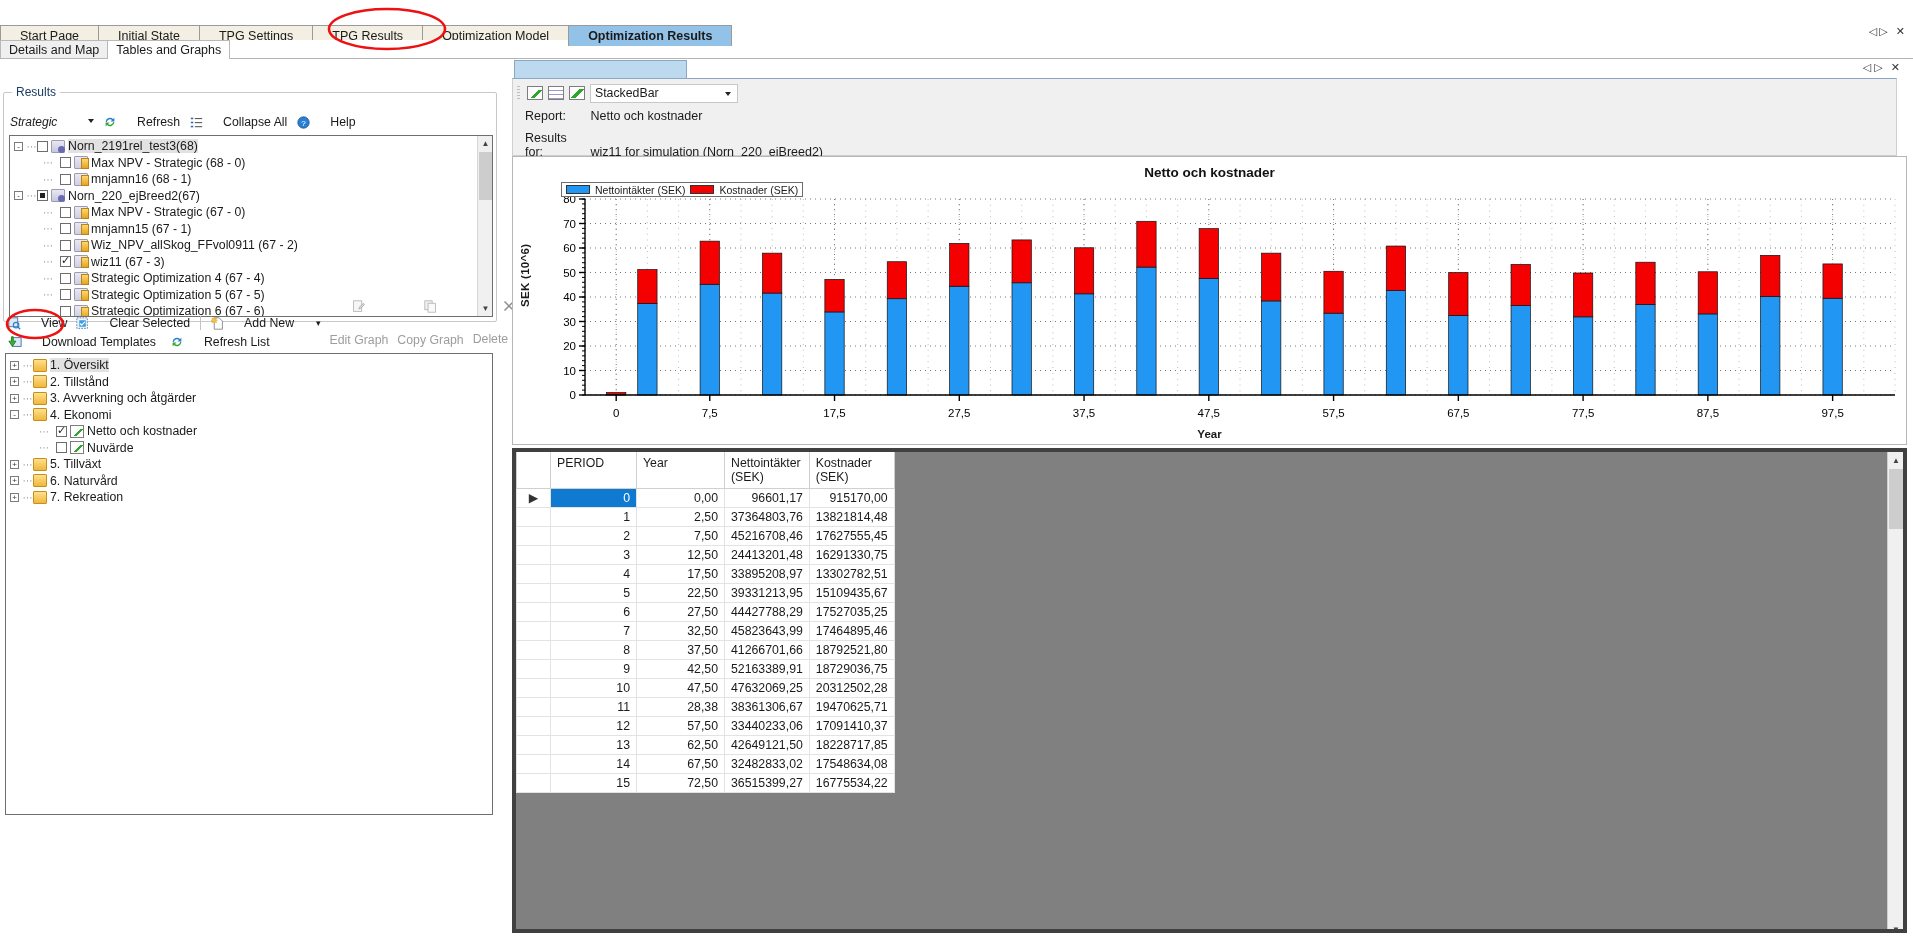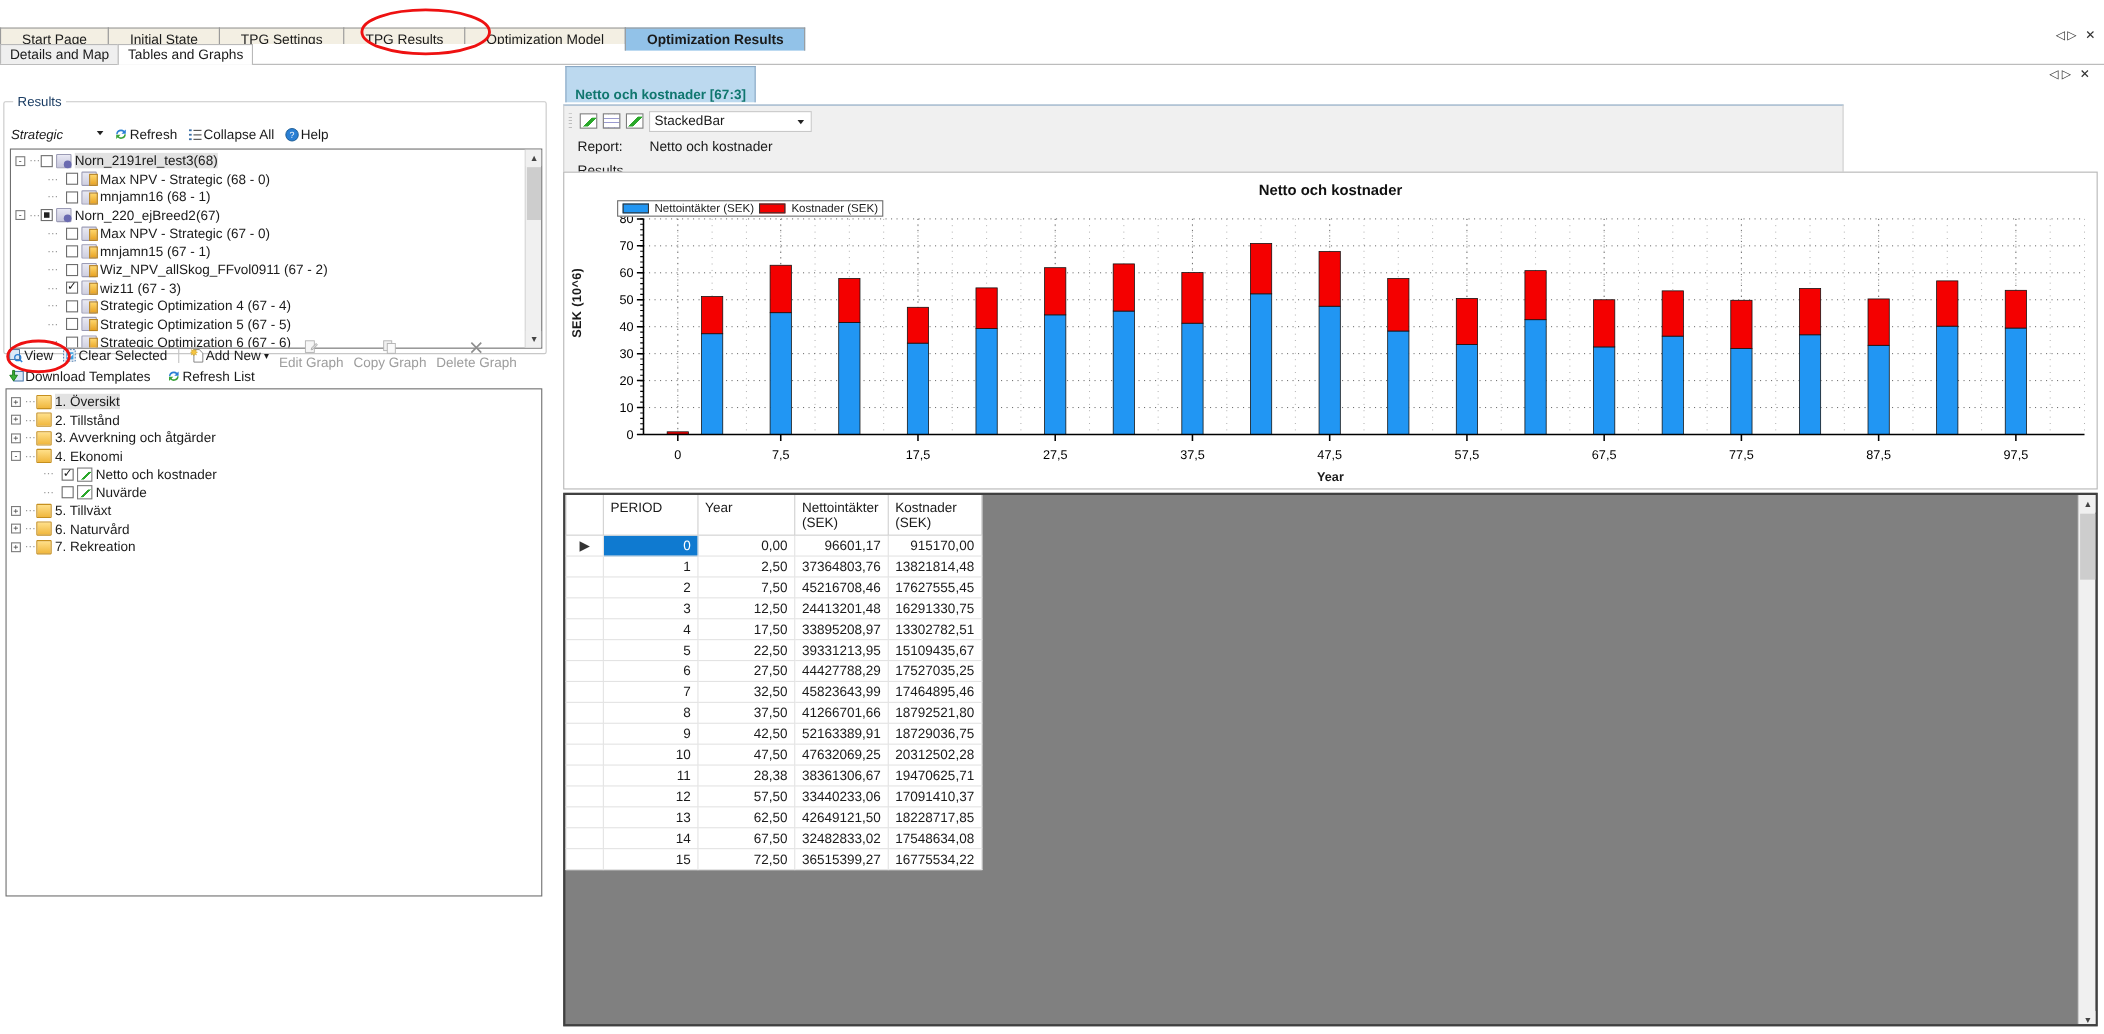--- a/index.html
+++ b/index.html
@@ -77,21 +77,21 @@
     width: 88px; height: 18px; border: none; background: #fff;
     font-size: 12px; display: flex; align-items: center; padding-left: 2px;
     position: relative;
     font-style: italic;
   }
   .combo .caret {
     position: absolute; right: 2px; top: 6px;
     border-left: 3.5px solid transparent; border-right: 3.5px solid transparent;
     border-top: 4px solid #222;
   }
-  .tbtn { display: flex; align-items: center; gap: 1px; font-size: 12.3px; padding: 1px 3px; white-space: nowrap; }
+  .tbtn { display: flex; align-items: center; gap: 20px; font-size: 12.3px; padding: 1px 3px; white-space: nowrap; }
 
   .tree {
     position: absolute; left: 5px; top: 42px; width: 484px; height: 182px;
     border: 1px solid #6f6f6f; background: #fff; overflow: hidden;
   }
   .tree-scroll {
     position: absolute; right: 0; top: 0; width: 15px; height: 100%;
     background: #f0f0f0; border-left: 1px solid #d6d6d6;
   }
   .sb-arrow {
@@ -160,21 +160,21 @@
 
   .doc-tabrow { position:absolute; left:8px; top:4px; height:19px; }
   .doc-tab {
     display:inline-block; height:18px; line-height:18px; padding:16px 8px;
     border:1px solid #8aa8c4; border-bottom:none; background:#bcd9ef;
     font-size:12.3px; font-weight:bold; color:#0f766e;
   }
   .doc-arrows { position:absolute; right:10px; top:5px; font-size:11px; color:#333; letter-spacing:3px; }
 
   .report-head {
-    position:absolute; left:6px; top:39px; width:1164px; height:78px;
+    position:absolute; left:6px; top:22px; width:1385px; height:78px;
     background:#f0f0f0; border:1px solid #cfcfcf; border-top:1px solid #8aa8c4;
   }
   .rh-toolbar { position:absolute; left:4px; top:3px; height:22px; display:flex; align-items:center; gap:5px; }
   .grip { width:3px; height:14px; background: repeating-linear-gradient(#bdbdbd 0 1px, transparent 1px 3px); margin-right:2px;}
   .mini-ic { width:16px; height:14px; border:1px solid #7d7d7d; background:#fff; position:relative; }
   .mini-ic.chart::after {
     content:""; position:absolute; left:1px; bottom:1px; width:13px; height:8px;
     background: linear-gradient(135deg, transparent 45%, #2aa82a 45%, #2aa82a 65%, transparent 65%);
   }
   .mini-ic.grid { background:
@@ -217,21 +217,21 @@
   .legend {
     position:absolute; border:1px solid #6d6d6d; background:#fff;
     height:15px; display:flex; align-items:center; gap:5px; padding:0 4px;
     font-size:10.5px;
   }
   .legend .sw { width:24px; height:9px; border:1px solid #333; }
 
   
   .table-box {
     position:absolute; left:6px; top:392px; width:1395px; height:485px;
-    border:2px solid #404040; background:#808080; overflow:hidden;
+    border:4px solid #404040; background:#808080; overflow:hidden;
   }
   .grid-table { border-collapse: collapse; background:#fff; table-layout: fixed; }
   .grid-table th {
     background:#fff; border:1px solid #d0d0d0; border-top:none;
     font-weight:normal; font-size:12.3px; text-align:left;
     padding:4px 6px; vertical-align:top; height:34px; color:#1a1a1a;
   }
   .grid-table td {
     border:1px solid #e3e3e3; font-size:12.3px; padding:2px 6px;
     height:18px; background:#fff; white-space:nowrap;

